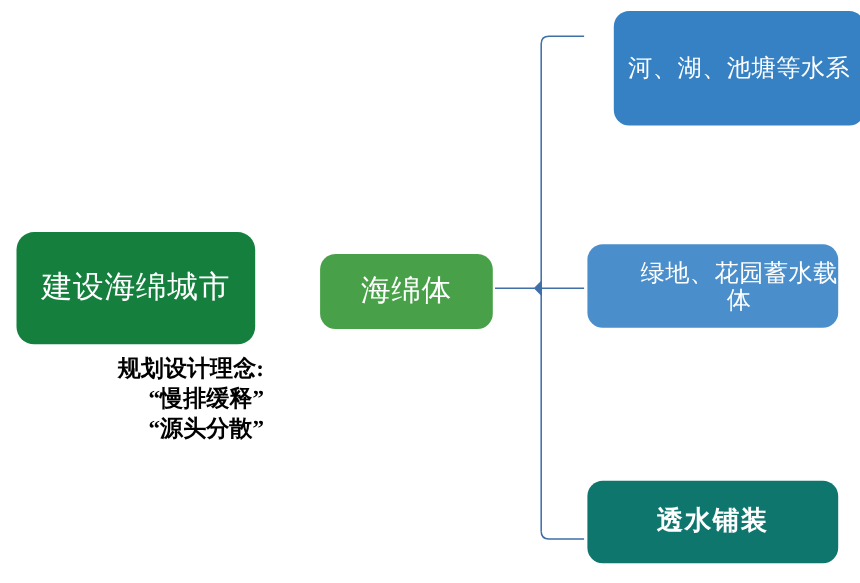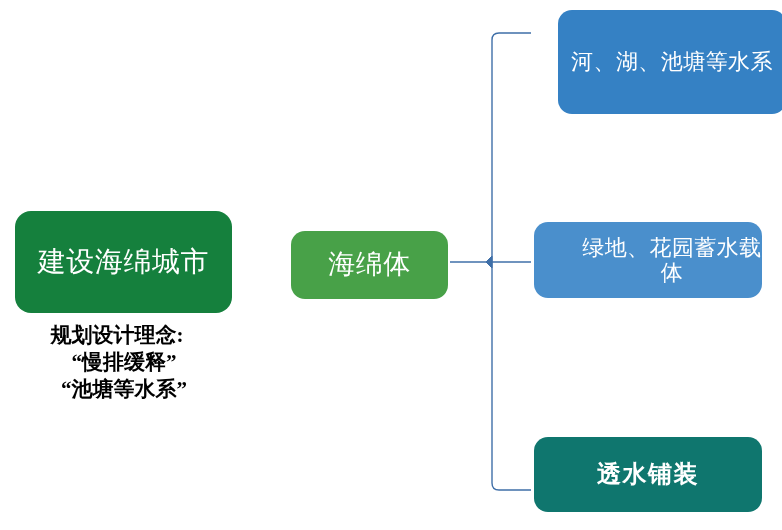--- a/index.html
+++ b/index.html
@@ -42,21 +42,21 @@
   
   #root-caption {
     position: absolute;
     left: 8px;
     top: 322px;
     width: 232px;
     color: #000000;
     font-weight: bold;
     font-size: 21px;
     line-height: 1.28;
-    text-align: center;
+    text-align: right;
   }
   #root-caption .cap-line { display: block; white-space: nowrap; }
   #root-caption .cap-line-1 { text-indent: -14px; }
 
   
   #node-middle {
     left: 291px;
     top: 231px;
     width: 157px;
     height: 68px;
@@ -128,21 +128,21 @@
     <path d="M 492 483 Q 492 490 499 490 L 531 490" fill="none" stroke="#3F6FA8" stroke-width="1.4"></path>
   </svg>
 
   <div class="node" id="node-root">
     <span>建设海绵城市</span>
   </div>
 
   <div id="root-caption">
     <span class="cap-line cap-line-1">规划设计理念:</span>
     <span class="cap-line">“慢排缓释”</span>
-    <span class="cap-line">“池塘等水系”</span>
+    <span class="cap-line">“源头分散”</span>
   </div>
 
   <div class="node" id="node-middle">
     <span>海绵体</span>
   </div>
 
   <div class="node" id="node-leaf-1">
     <span>河、湖、池塘等水系</span>
   </div>
 

